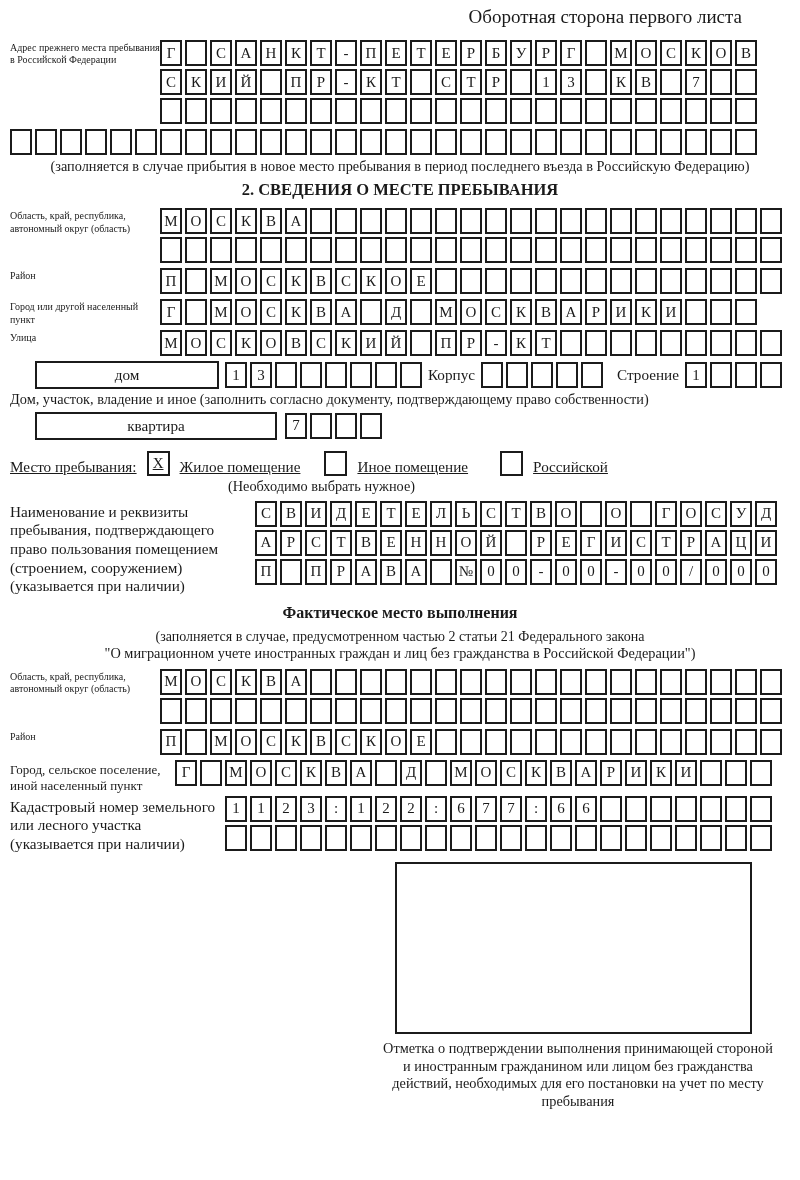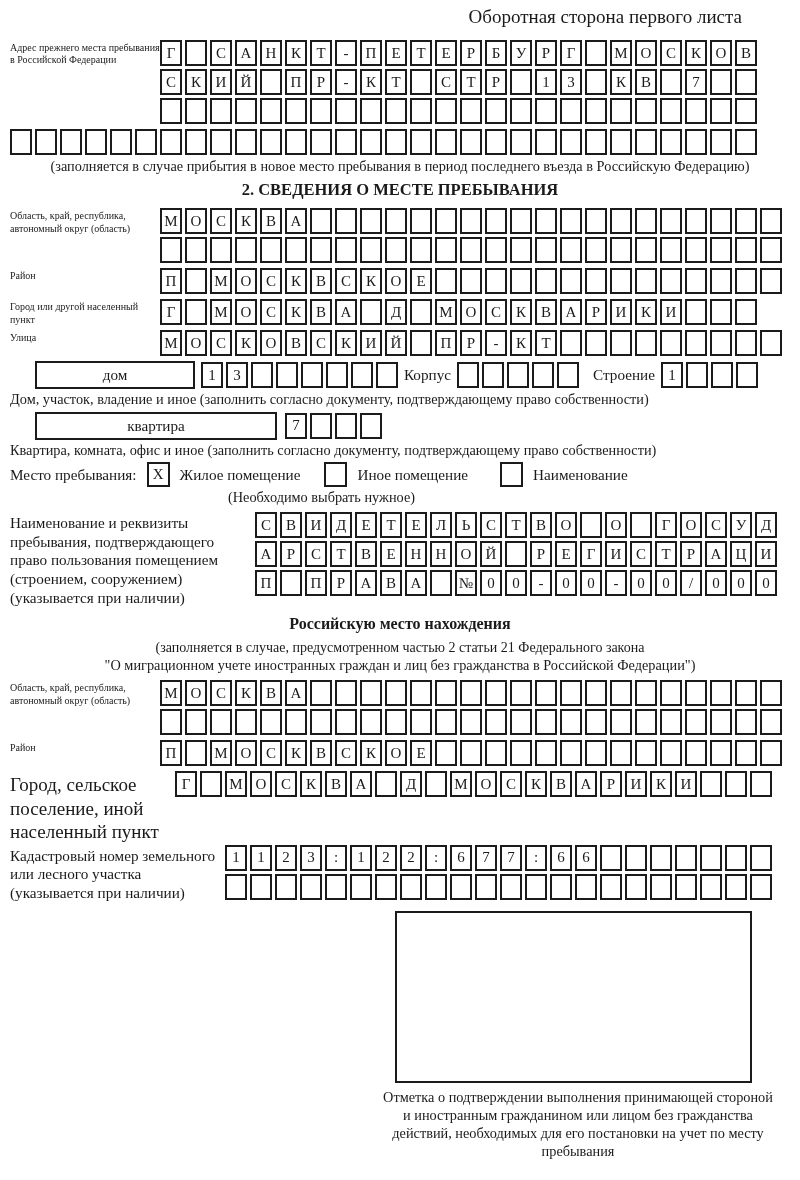--- a/index.html
+++ b/index.html
@@ -10,34 +10,34 @@
 
   .cellrow { display:flex; gap:3px; margin-bottom:3px; }
   .cell { box-sizing:border-box; flex:none; width:22px; height:26px; border:2px solid #1b1b1b;
           display:inline-flex; align-items:center; justify-content:center;
           font-size:15px; line-height:1; background:#fff; }
 
   .field { display:flex; margin-bottom:2px; }
   .flabel { flex:none; width:150px; font-size:10px; line-height:1.22; padding-top:2px; }
   .flabel-wide { flex:none; width:245px; font-size:15.2px; line-height:1.22; padding-top:2px; }
   .flabel-kad { flex:none; width:215px; font-size:15.2px; line-height:1.22; padding-top:2px; }
-  .flabel-g { flex:none; width:165px; font-size:19px; line-height:1.22; padding-top:2px; }
+  .flabel-g { flex:none; width:165px; font-size:13px; line-height:1.22; padding-top:2px; }
   .grid { display:flex; flex-direction:column; }
 
   .caption { font-size:14.3px; line-height:1.15; margin:1px 0 4px 0; }
   .caption-center { text-align:center; }
 
   .sec-title { text-align:center; font-weight:bold; font-size:16.5px; margin:6px 0 8px 0; }
 
   .domline { display:flex; align-items:center; margin:2px 0 2px 0; }
   .wbox { box-sizing:border-box; border:2px solid #1b1b1b; height:28px; display:flex;
           align-items:center; justify-content:center; font-size:15.2px; flex:none; }
   .inline-label { font-size:15.2px; margin:0 6px; flex:none; }
 
-  .mesto-line { display:flex; align-items:center; gap:10px; margin-top:4px; }
+  .mesto-line { display:flex; align-items:flex-end; gap:10px; margin-top:11px;text-decoration:underline; }
   .mesto-label { font-size:15.2px; flex:none; }
   .checkbox { box-sizing:border-box; flex:none; width:23px; height:25px; border:2px solid #1b1b1b;
               display:inline-flex; align-items:center; justify-content:center; font-size:15px; }
   .opt-label { font-size:15.2px; flex:none; }
   .hint { font-size:14.3px; margin:2px 0 6px 218px; }
 
   .fact-title { text-align:center; font-weight:bold; font-size:16px; margin:8px 0 6px 0; }
   .fact-cap { text-align:center; font-size:14px; line-height:1.25; }
   .fact-cap2 { text-align:center; font-size:14.3px; line-height:1.25; margin-bottom:6px; }
 
@@ -317,21 +317,21 @@
         <span class="cell"></span>
         <span class="cell"></span>
         <span class="cell"></span>
         <span class="cell"></span>
         <span class="cell"></span>
         <span class="cell"></span>
       </div>
   </div>
 
   <div class="domline">
-    <div class="wbox" style="width:160px; margin-left:25px;">дом</div>
+    <div class="wbox" style="width:184px; margin-left:25px;">дом</div>
     <div class="cellrow" style="margin:0 0 0 6px;">
         <span class="cell">1</span>
         <span class="cell">3</span>
         <span class="cell"></span>
         <span class="cell"></span>
         <span class="cell"></span>
         <span class="cell"></span>
         <span class="cell"></span>
         <span class="cell"></span>
       </div>
@@ -355,30 +355,29 @@
 
   <div class="domline">
     <div class="wbox" style="width:242px; margin-left:25px;">квартира</div>
     <div class="cellrow" style="margin:0 0 0 8px;">
         <span class="cell">7</span>
         <span class="cell"></span>
         <span class="cell"></span>
         <span class="cell"></span>
       </div>
   </div>
-  <div class="caption">Квартира, комната, офис и иное (заполнить согласно документу, подтверждающему право собственности)</div>
 
   <div class="mesto-line">
     <div class="mesto-label">Место пребывания:</div>
     <span class="checkbox">X</span>
     <div class="opt-label">Жилое помещение</div>
     <span class="checkbox" style="margin-left:14px;"></span>
     <div class="opt-label">Иное помещение</div>
     <span class="checkbox" style="margin-left:22px;"></span>
-    <div class="opt-label">Наименование</div>
+    <div class="opt-label">Российской</div>
   </div>
   <div class="hint">(Необходимо выбрать нужное)</div>
 
   <div class="field">
     <div class="flabel-wide">Наименование и реквизиты пребывания, подтверждающего право пользования помещением (строением, сооружением) (указывается при наличии)</div>
     <div class="grid">
       <div class="cellrow">
           <span class="cell">С</span>
           <span class="cell">В</span>
           <span class="cell">И</span>
@@ -443,21 +442,21 @@
           <span class="cell">0</span>
           <span class="cell">0</span>
           <span class="cell">/</span>
           <span class="cell">0</span>
           <span class="cell">0</span>
           <span class="cell">0</span>
         </div>
     </div>
   </div>
 
-  <div class="fact-title">Российскую место нахождения</div>
+  <div class="fact-title">Фактическое место выполнения</div>
   <div class="fact-cap">(заполняется в случае, предусмотренном частью 2 статьи 21 Федерального закона</div>
   <div class="fact-cap2">"О миграционном учете иностранных граждан и лиц без гражданства в Российской Федерации")</div>
 
   <div class="field">
     <div class="flabel">Область, край, республика, автономный округ (область)</div>
     <div class="grid">
       <div class="cellrow">
           <span class="cell">М</span>
           <span class="cell">О</span>
           <span class="cell">С</span>

